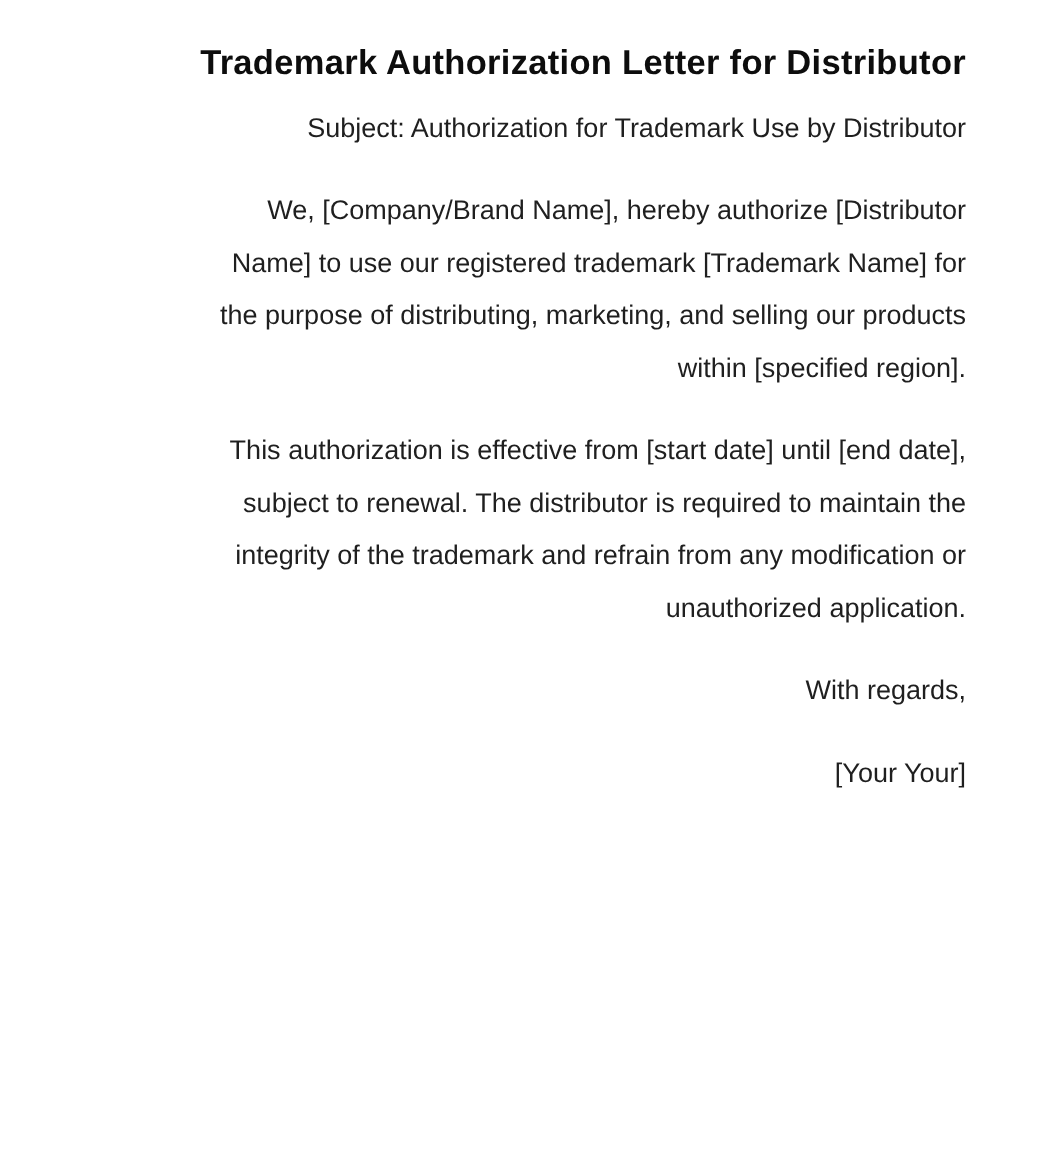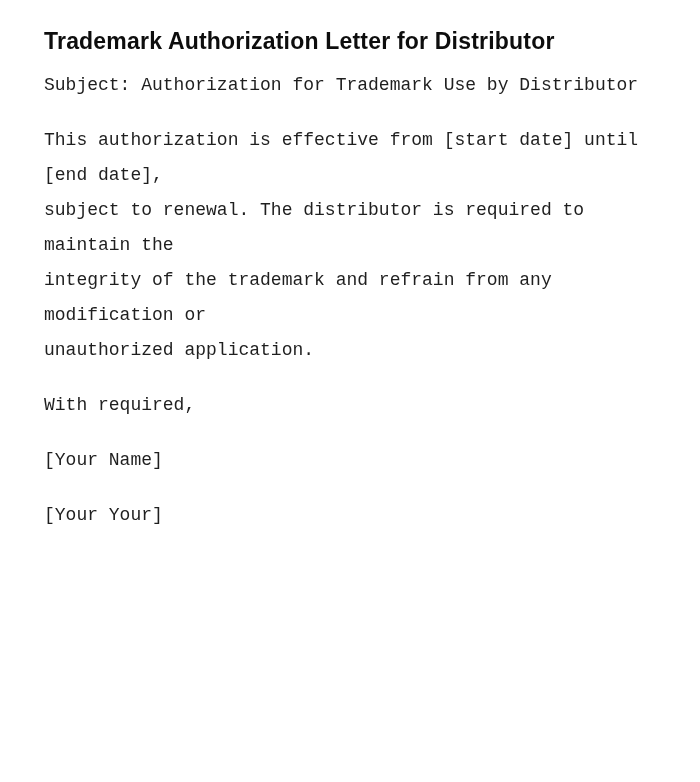--- a/index.html
+++ b/index.html
@@ -7,56 +7,59 @@
     width: 700px;
     background: #ffffff;
     font-family: "Liberation Sans", "DejaVu Sans", sans-serif;
   }
   .page {
     width: 700px;
     height: 666px;
     background: #ffffff;
     padding: 26px 56px 0 44px;
     overflow: hidden;
+    text-align: right;
   }
   .doc-title {
     font-size: 23px;
     font-weight: 700;
     color: #0d0d0d;
     line-height: 30px;
     letter-spacing: 0.2px;
     margin-bottom: 12px;
   }
   .para {
     font-size: 18px;
     font-weight: 400;
     color: #1f1f1f;
     line-height: 35px;
     margin-bottom: 20px;
     max-width: 604px;
     white-space: pre-line; 
-    font-family: Liberation Mono, monospace;
   }
 </style>
 </head>
 <body>
 
 <div class="page">
 
   <h1 class="doc-title">Trademark Authorization Letter for Distributor</h1>
 
   <p class="para">Subject: Authorization for Trademark Use by Distributor</p>
 
 
+  <p class="para">We, [Company/Brand Name], hereby authorize [Distributor
+Name] to use our registered trademark [Trademark Name] for
+the purpose of distributing, marketing, and selling our products
+within [specified region].</p>
 
   <p class="para">This authorization is effective from [start date] until [end date],
 subject to renewal. The distributor is required to maintain the
 integrity of the trademark and refrain from any modification or
 unauthorized application.</p>
 
 
-  <p class="para">With required,</p>
+  <p class="para">With regards,</p>
 
-  <p class="para">[Your Name]</p>
 
   <p class="para">[Your Your]</p>
 
 </div>
 
 </body></html>

